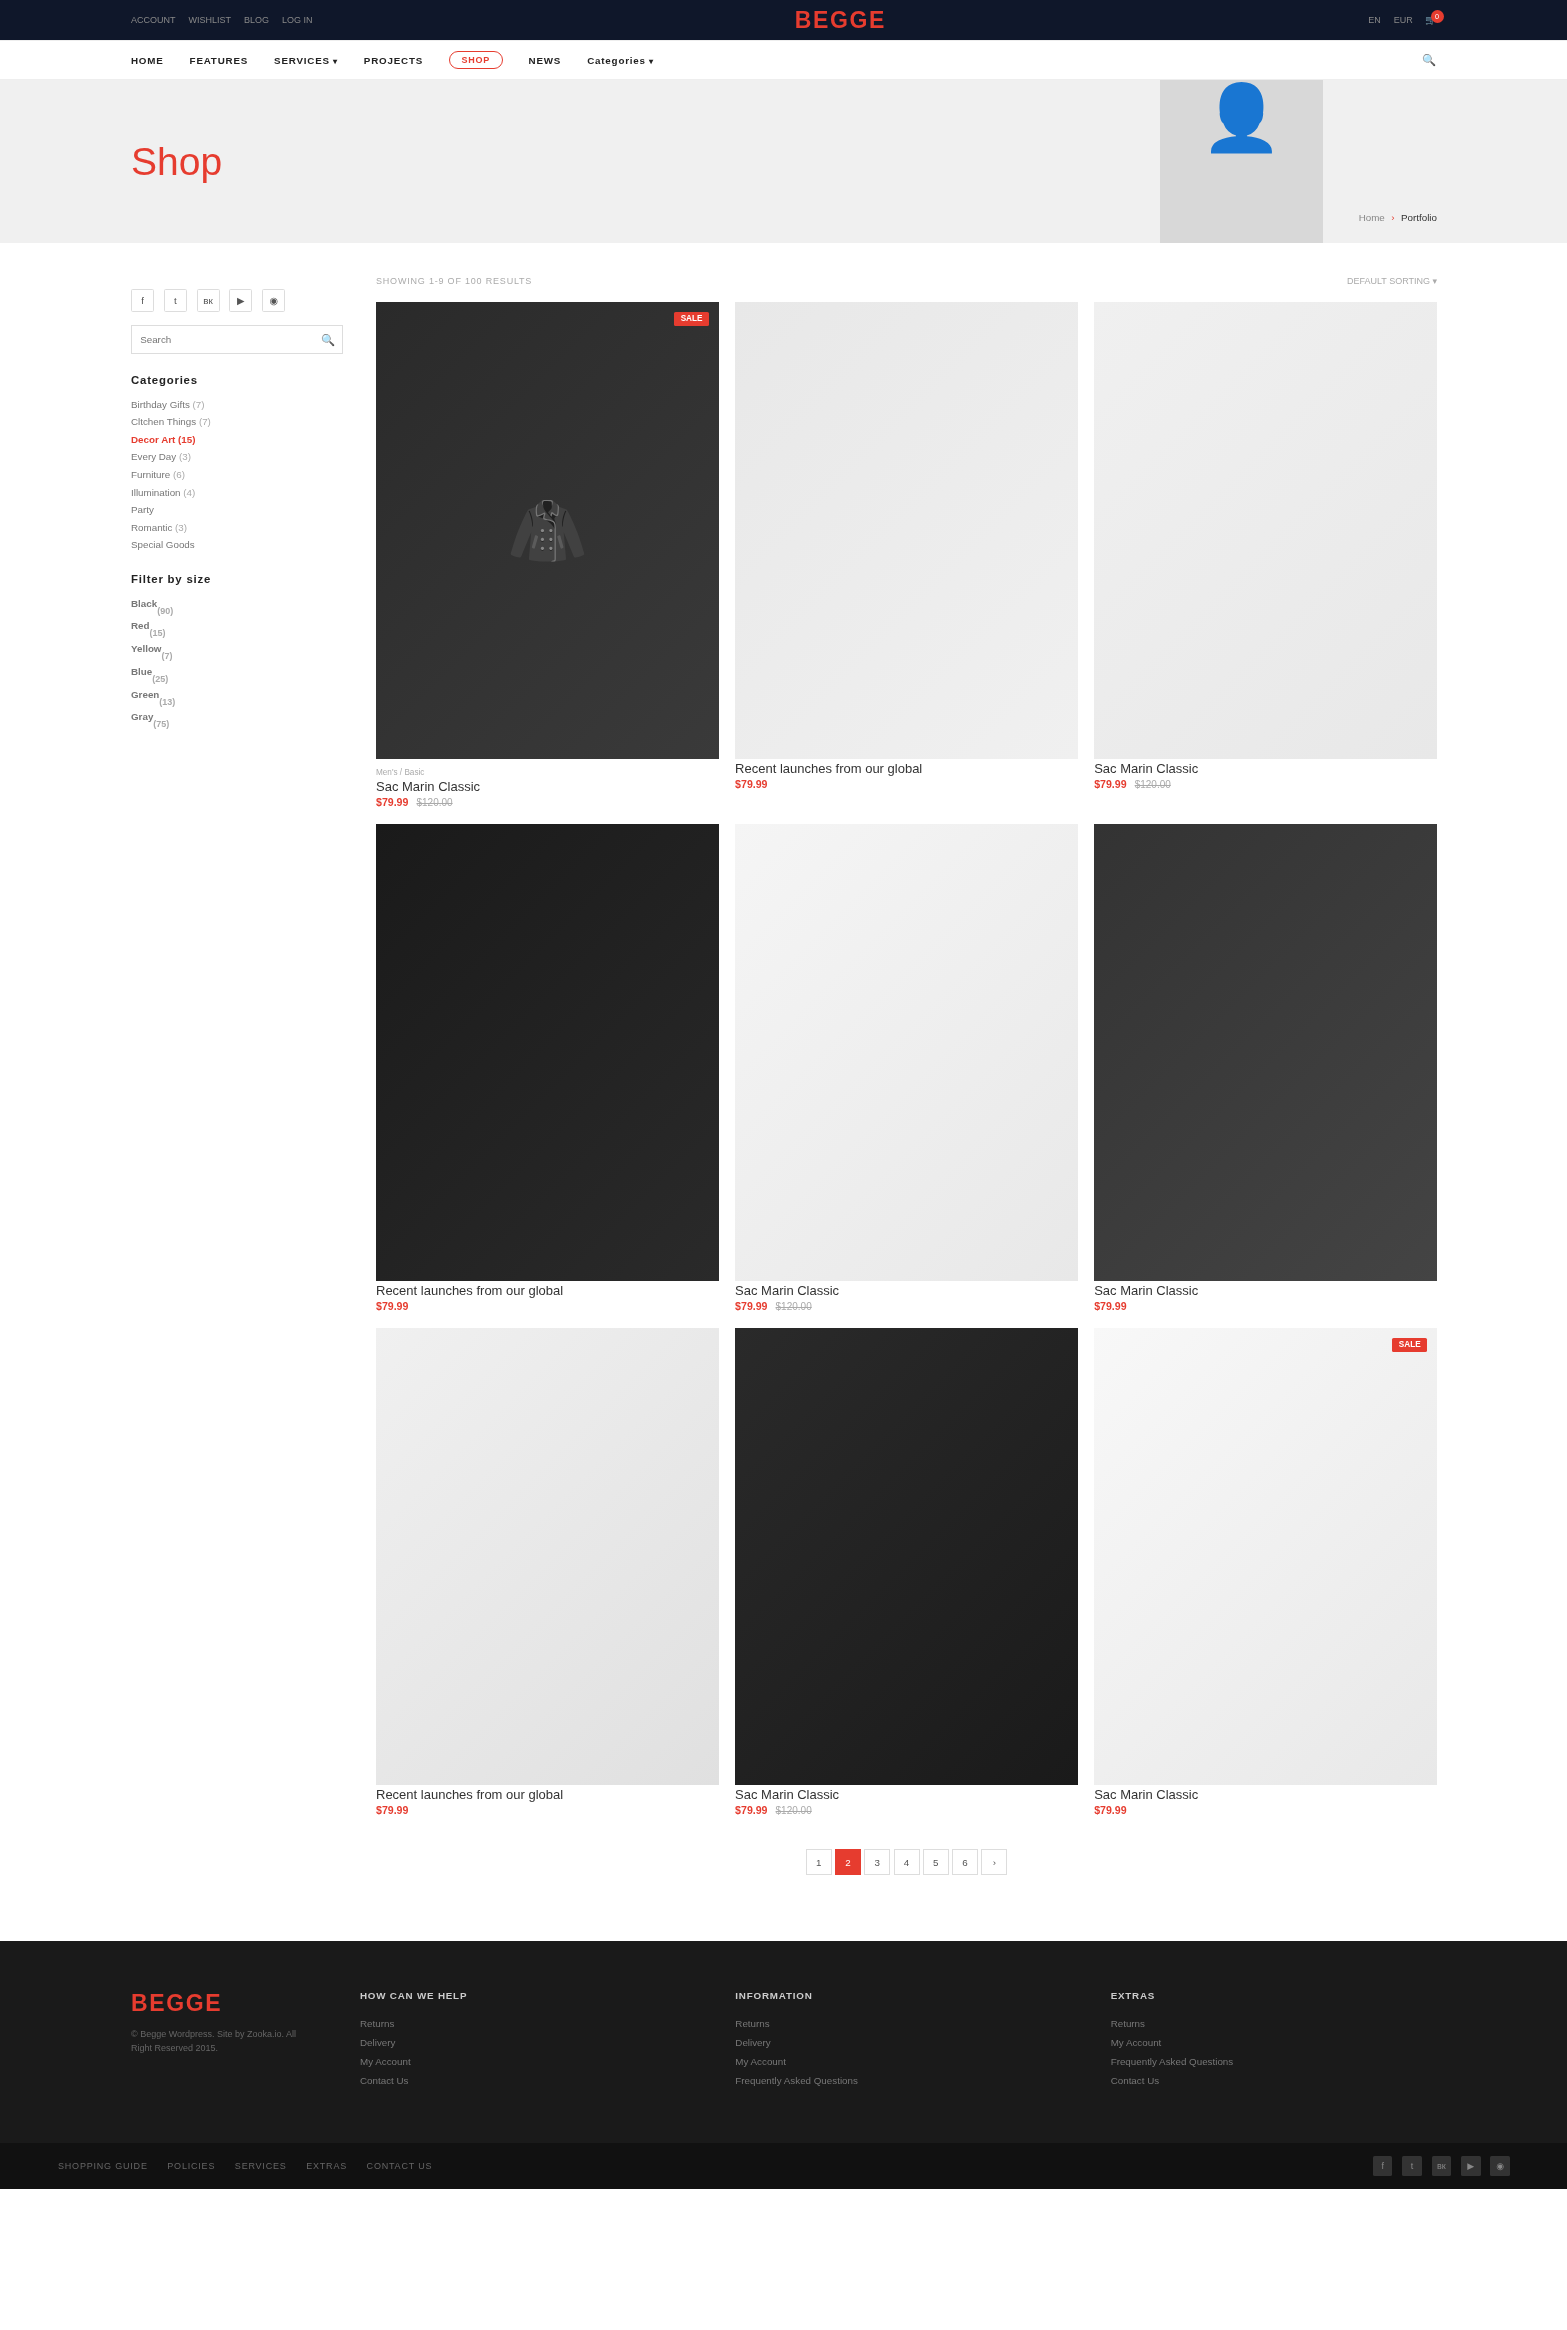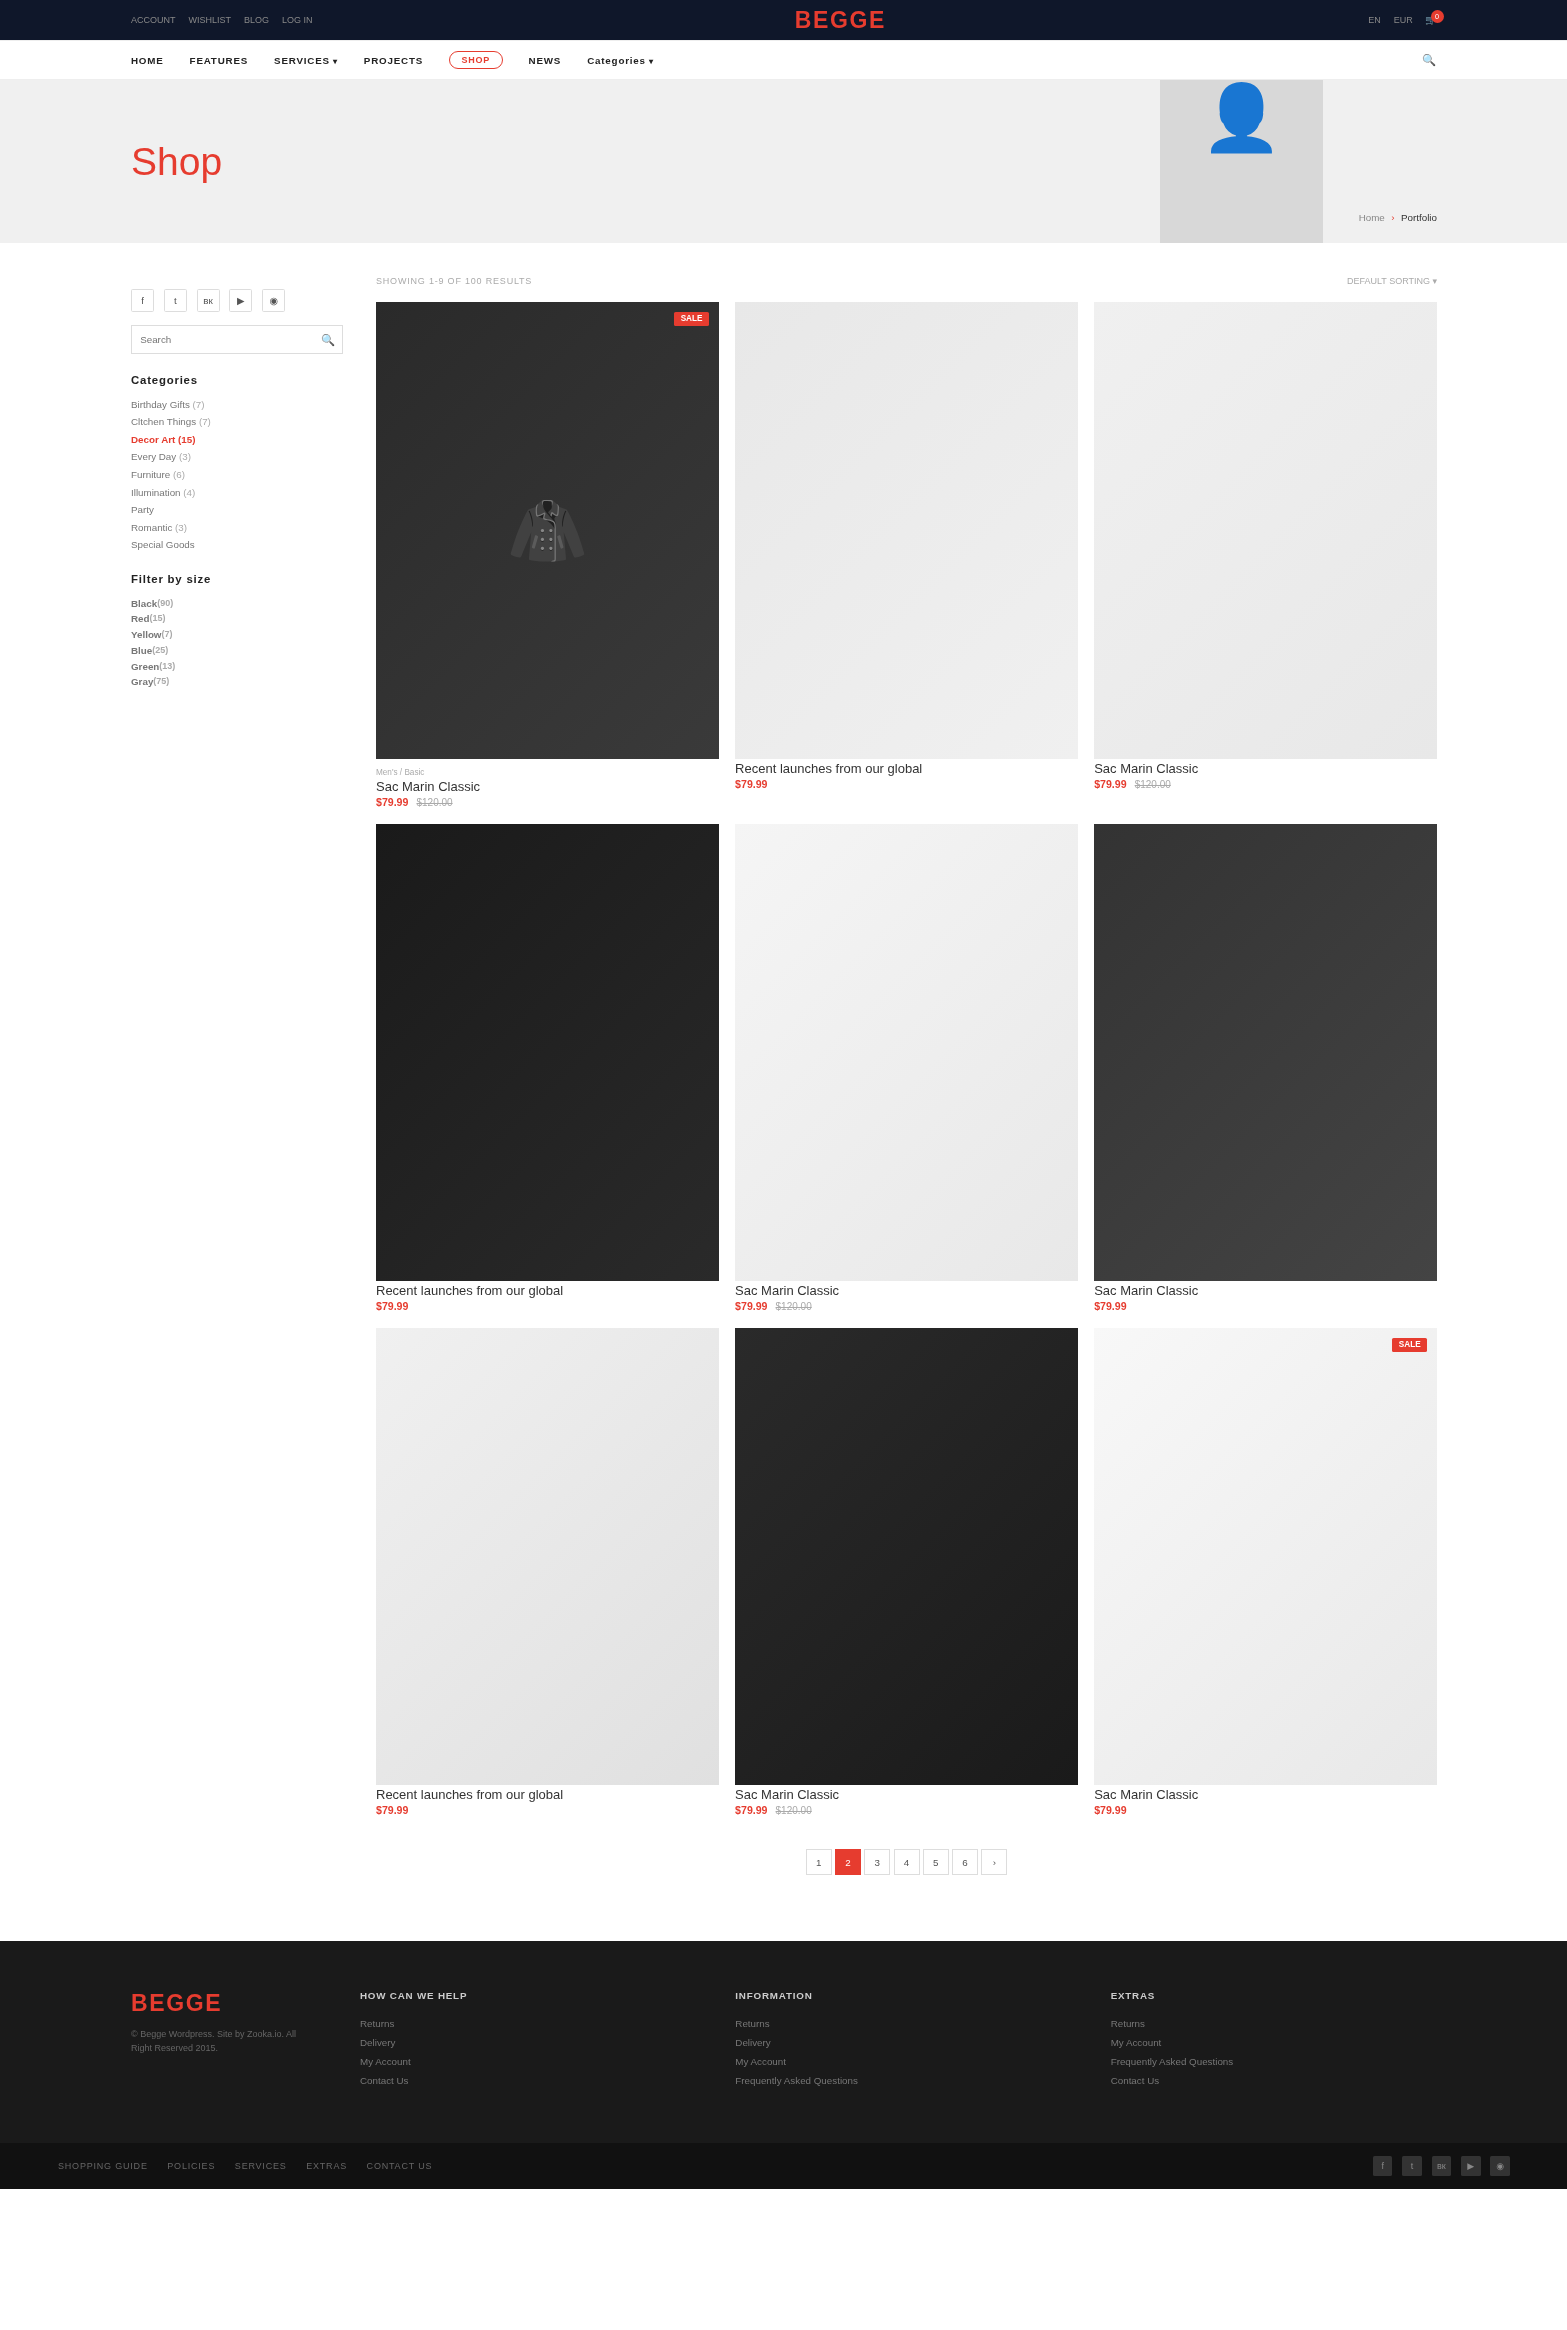--- a/index.html
+++ b/index.html
@@ -52,21 +52,21 @@
     .search-btn { background: none; border: none; padding: 6.5px; cursor: pointer; color: #e63c2f; font-size: 11.4px; }
 
     .sidebar-section-title { font-size: 11.4px; font-weight: 700; color: #222; margin-bottom: 9.8px; letter-spacing: 0.8px; }
     .category-list { list-style: none; margin-bottom: 19.6px; }
     .category-item { padding: 3.3px 0; font-size: 9.8px; color: #777; cursor: pointer; }
     .category-item.active { color: #e63c2f; font-weight: 700; }
     .category-count { color: #aaa; }
 
     .size-list { list-style: none; margin-bottom: 19.6px; }
     .size-item { display: flex; justify-content: flex-start; padding: 2.4px 0; font-size: 9.8px; color: #777; cursor: pointer; font-weight: bold; }
-    .size-count { color: #aaa; font-size: 9px; }
+    .size-count { color: #aaa; font-size: 9px; margin-top: 8px; }
 
     
     .products-area { flex: 1; }
     .products-header { display: flex; justify-content: space-between; align-items: center; margin-bottom: 16.3px; }
     .results-text { font-size: 9px; color: #aaa; letter-spacing: 0.8px; }
     .sorting { font-size: 9px; color: #aaa; cursor: pointer; }
 
     .products-grid { display: grid; grid-template-columns: repeat(3, 1fr); gap: 16.3px; margin-bottom: 33px; }
 
     .product-card { position: relative; }

